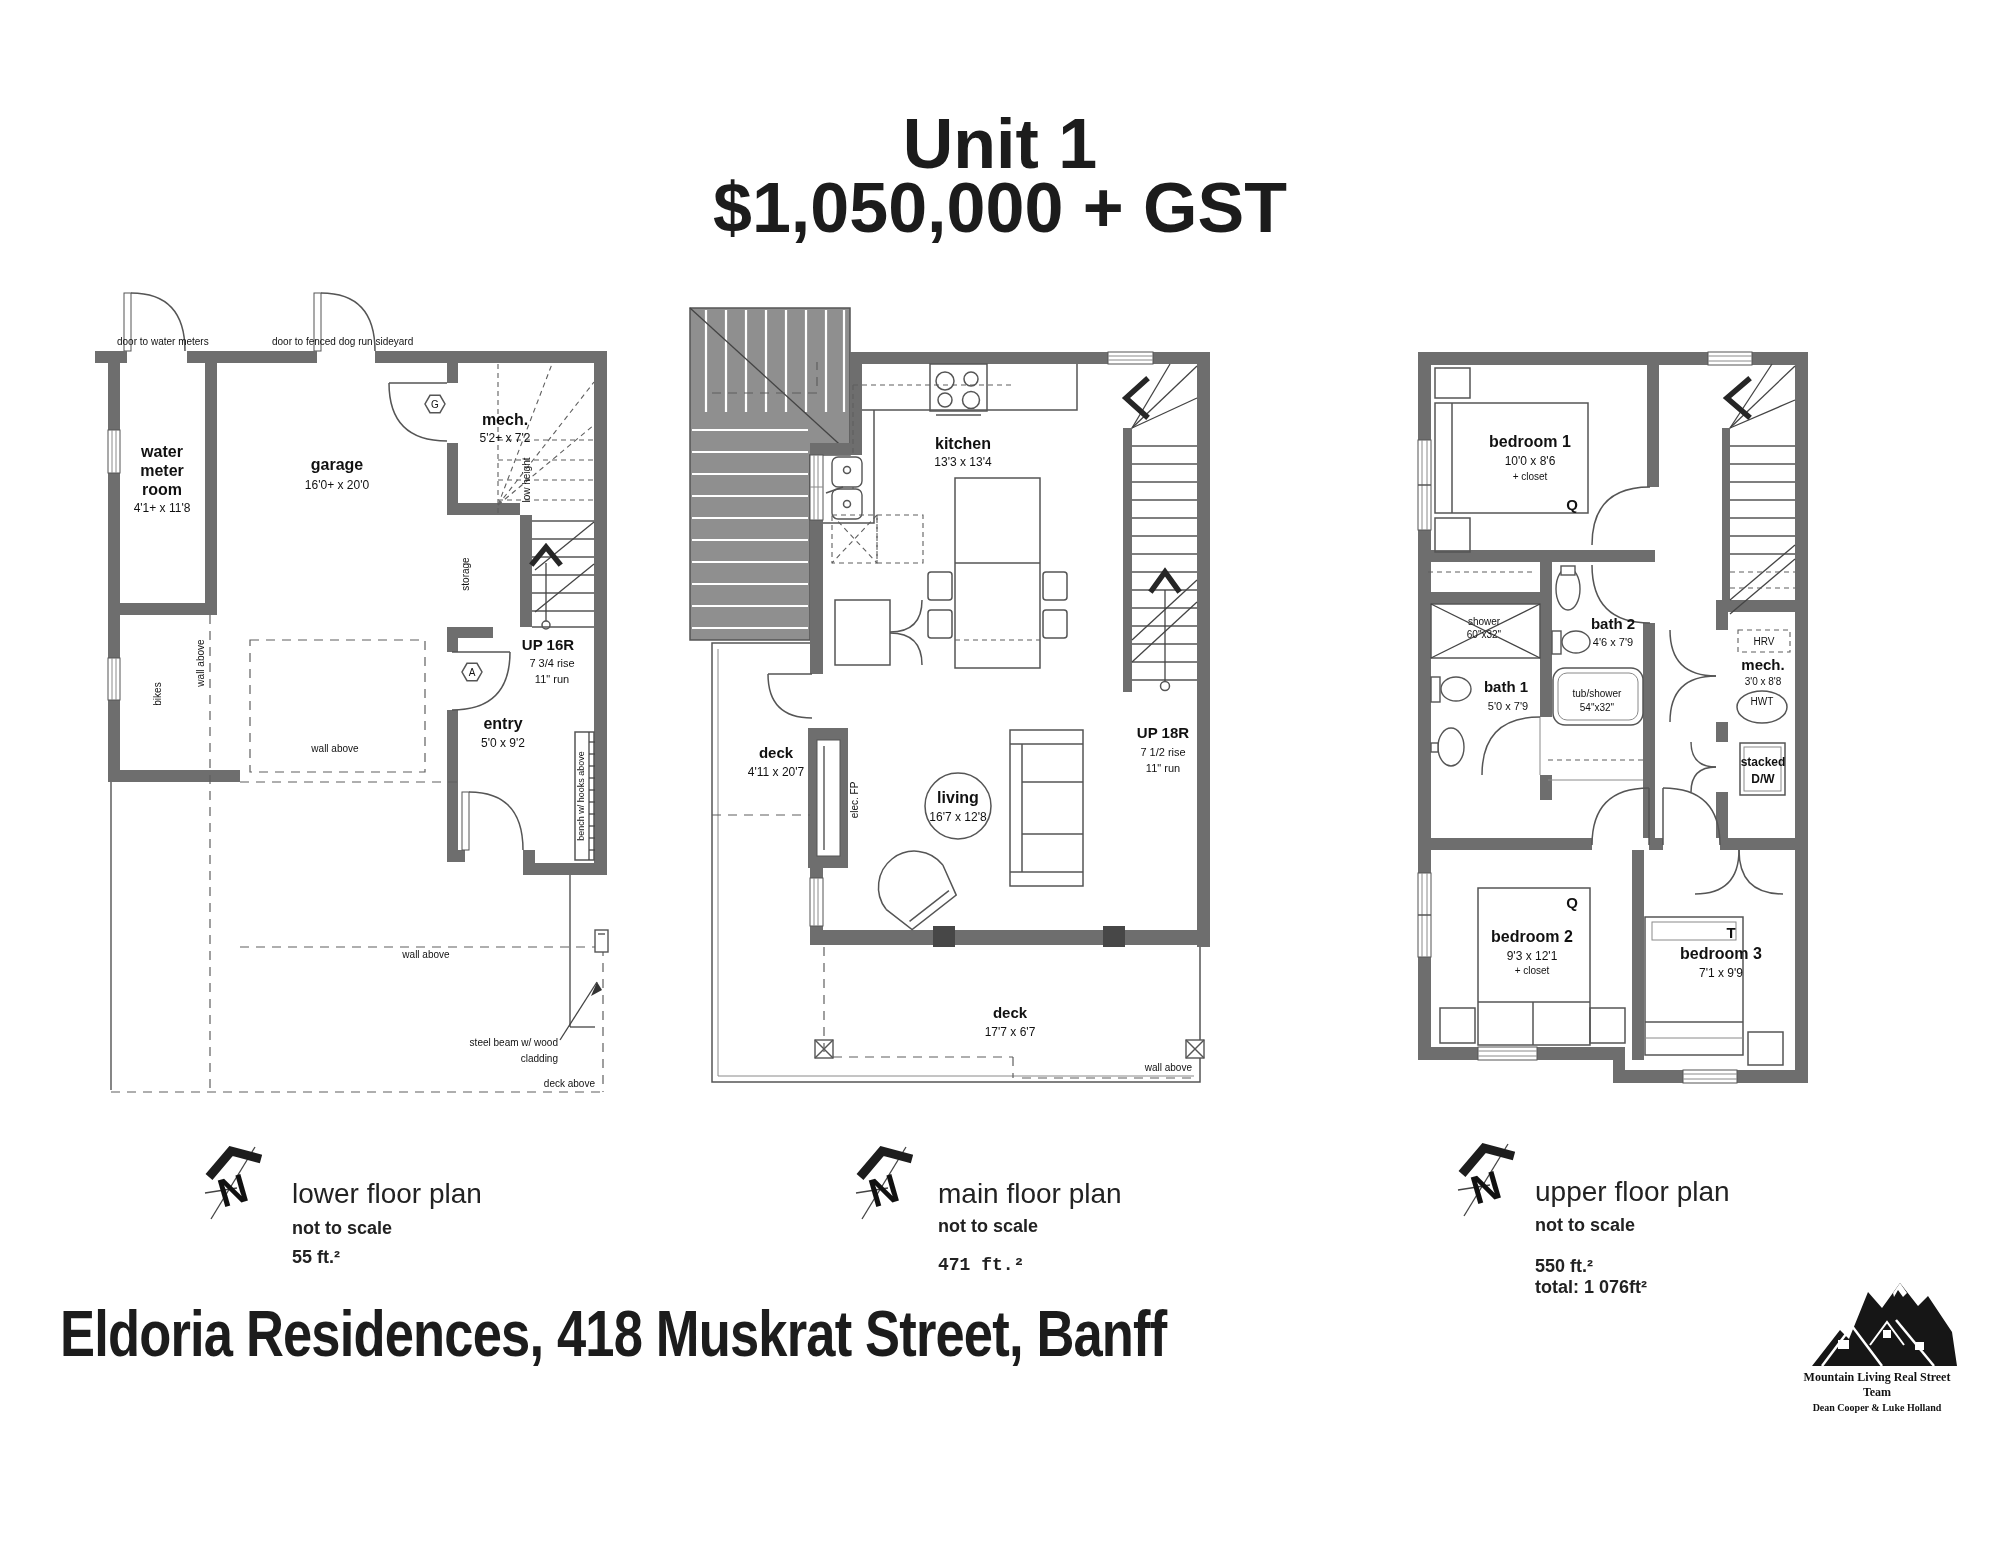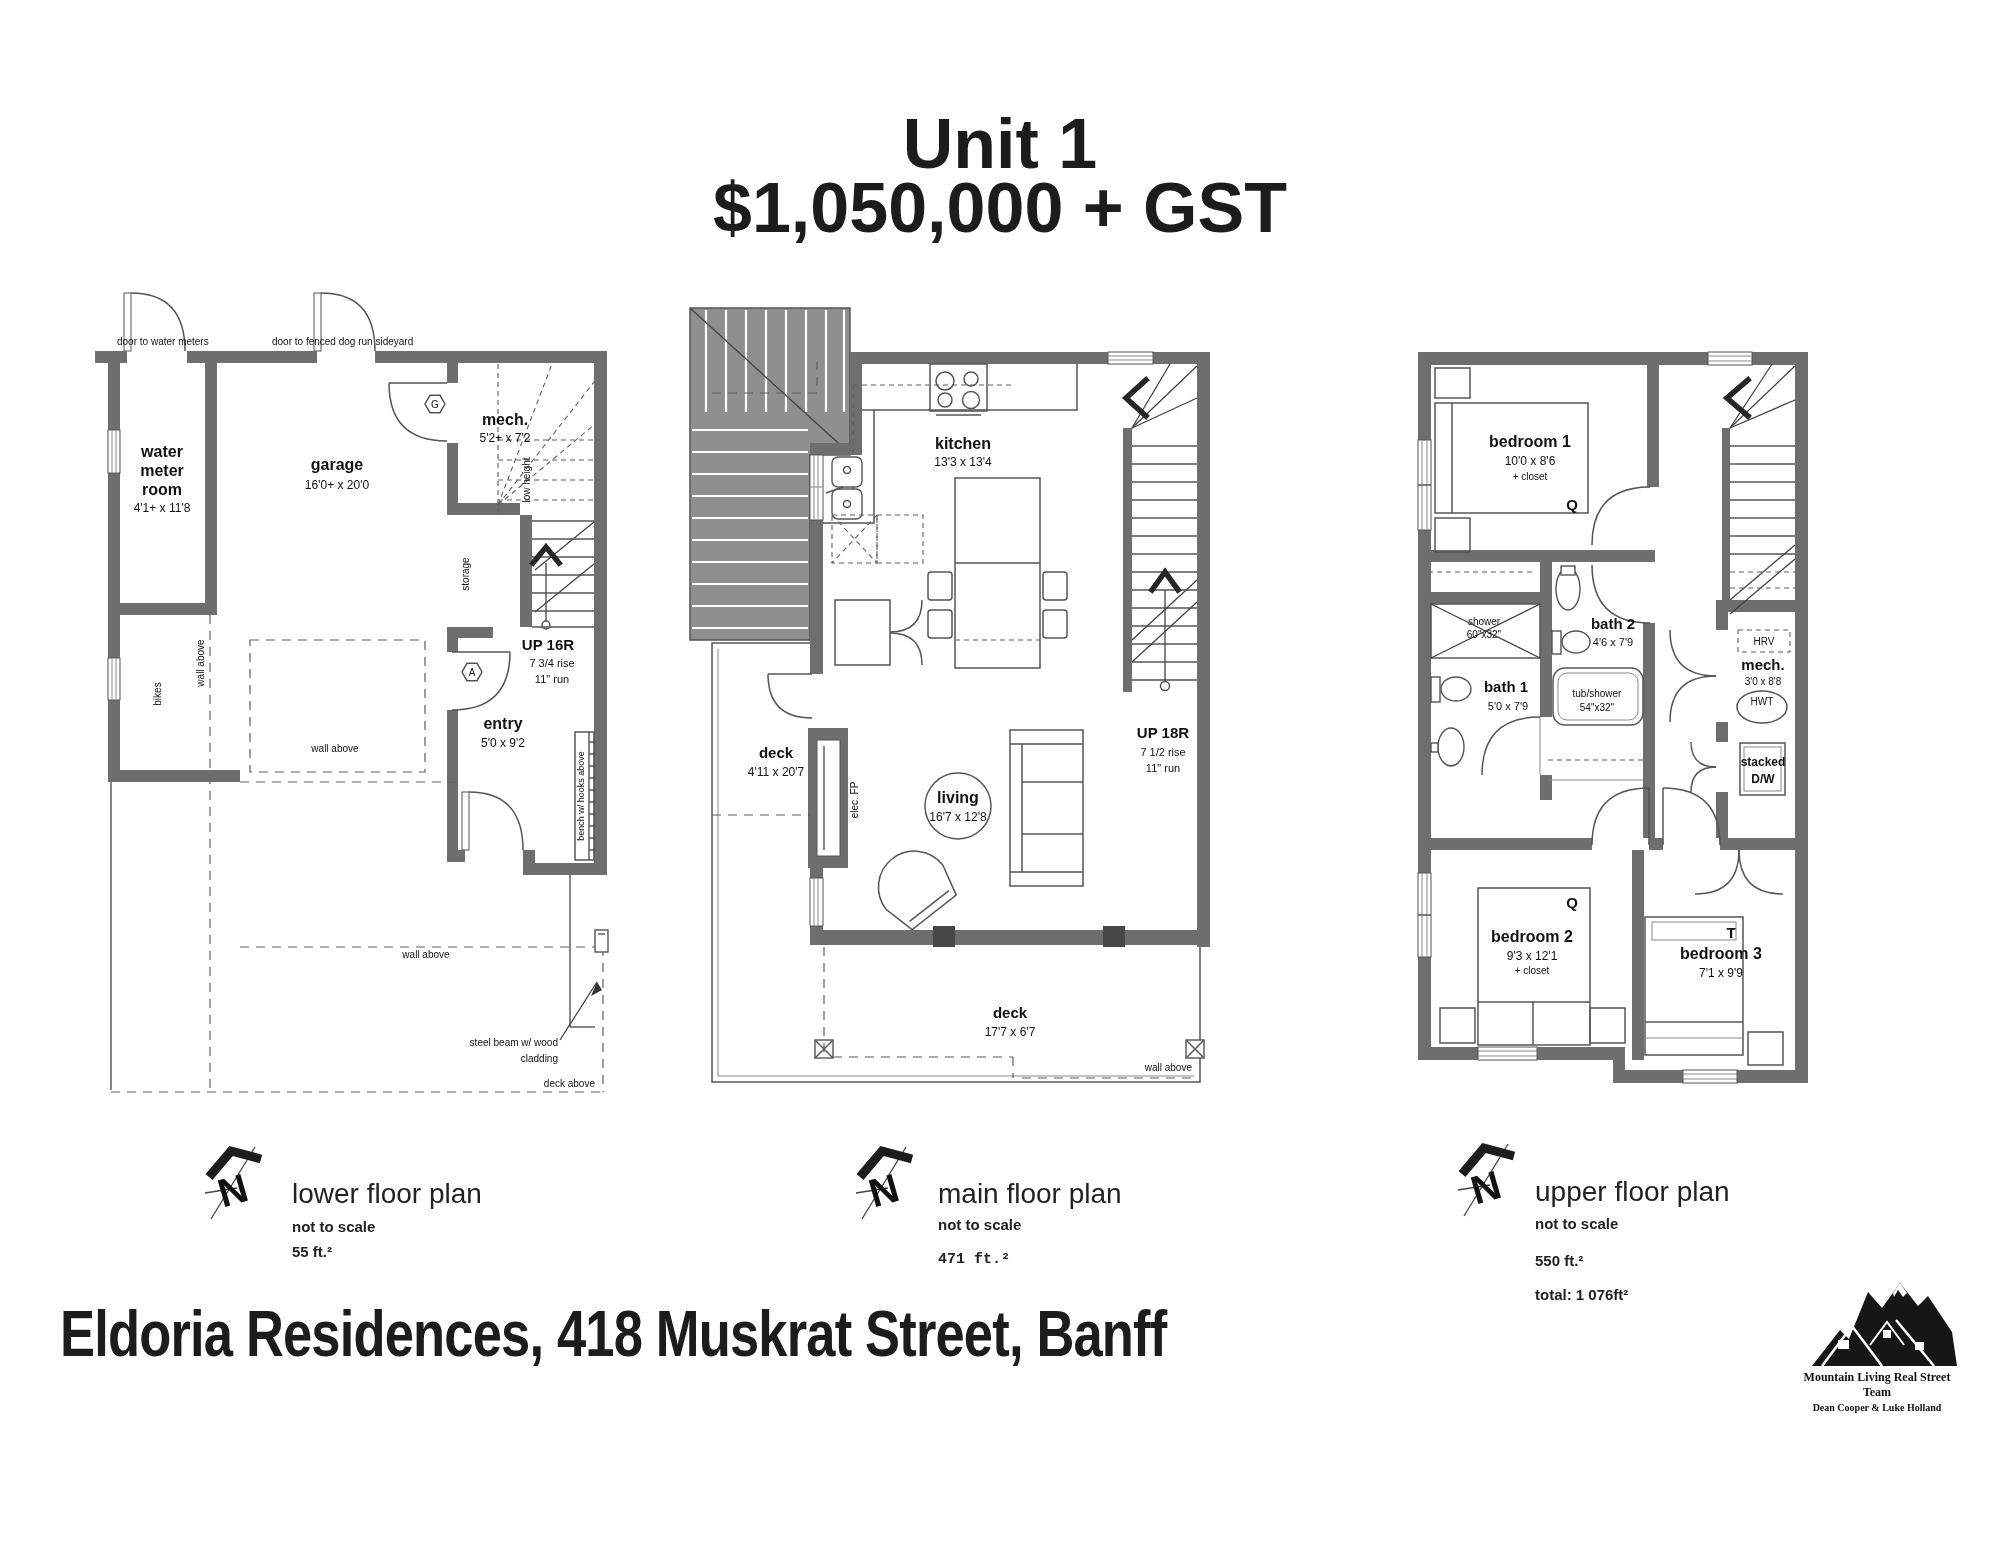--- a/index.html
+++ b/index.html
@@ -5,21 +5,21 @@
   html,body{margin:0;padding:0;background:#fff;}
   #page{position:relative;width:2000px;height:1545px;background:#fff;overflow:hidden;
         font-family:"Liberation Sans",sans-serif;color:#111;}
   #plansvg{position:absolute;left:0;top:0;}
   .abs{position:absolute;}
   #title{left:0;top:112px;width:2000px;text-align:center;font-weight:bold;
          font-size:70px;line-height:64px;color:#1c1c1c;}
   #footer{left:60px;top:1297px;font-size:64px;font-weight:bold;color:#1c1c1c;
           transform:scaleX(0.82);transform-origin:left center;white-space:nowrap;letter-spacing:-1px;}
   .legend-name{font-weight:normal;font-size:28px;color:#222;margin-top:28px;}
-  .legend-sub{font-weight:bold;font-size:15px;color:#222;}
+  .legend-sub{font-weight:bold;font-size:18px;color:#222;}
   #logo-text{left:1791px;top:1370px;width:172px;text-align:center;}
   #logo-text .t1{font-family:"Liberation Serif",serif;font-weight:bold;font-size:12px;}
   #logo-text .t2{font-family:"Liberation Serif",serif;font-weight:bold;font-size:10px;margin-top:2px;}
 
   
   .wall{fill:#6e6e6e;stroke:none;}
   .wall2{fill:#474747;}
   .thin{stroke:#555;stroke-width:1.5;fill:none;}
   .thinl{stroke:#8a8a8a;stroke-width:1;fill:none;}
   .dash{stroke:#5f5f5f;stroke-width:1.2;fill:none;stroke-dasharray:9 7;}
@@ -561,21 +561,21 @@
 </div>
 <div class="abs" style="left:938px;top:1150px;">
   <div class="legend-name">main floor plan</div>
   <div class="legend-sub" style="margin-top:6px;">not to scale</div>
   <div class="legend-sub" style="margin-top:18px;font-family:Liberation Mono, monospace;">471 ft.²</div>
 </div>
 <div class="abs" style="left:1535px;top:1148px;">
   <div class="legend-name">upper floor plan</div>
   <div class="legend-sub" style="margin-top:7px;">not to scale</div>
   <div class="legend-sub" style="margin-top:20px;">550 ft.²</div>
-  <div class="legend-sub" style="margin-top:17px;">total: 1 076ft²</div>
+  <div class="legend-sub" style="margin-top:0;">total: 1 076ft²</div>
 </div>
 
 <div id="footer" class="abs">Eldoria Residences, 418 Muskrat Street, Banff</div>
 
 <div id="logo-text" class="abs">
   <div class="t1">Mountain Living Real Street Team</div>
   <div class="t2">Dean Cooper &amp; Luke Holland</div>
 </div>
 
 </div>

